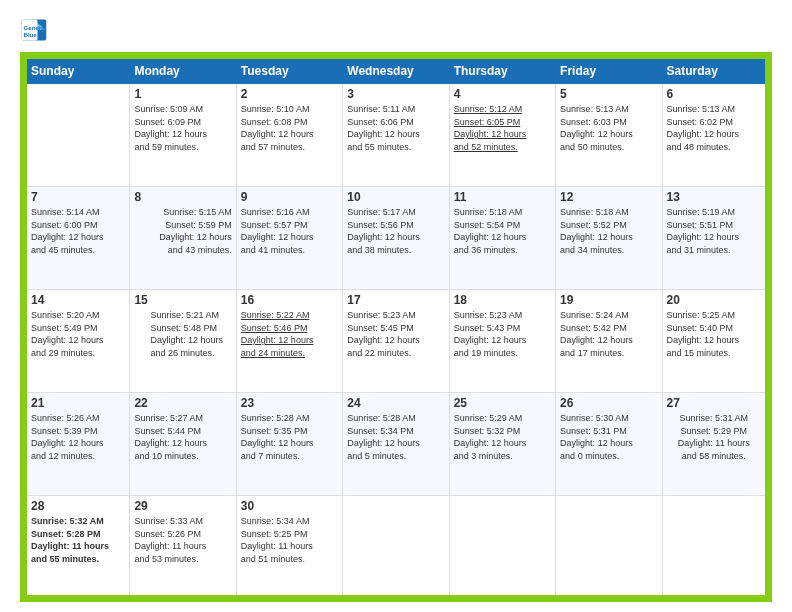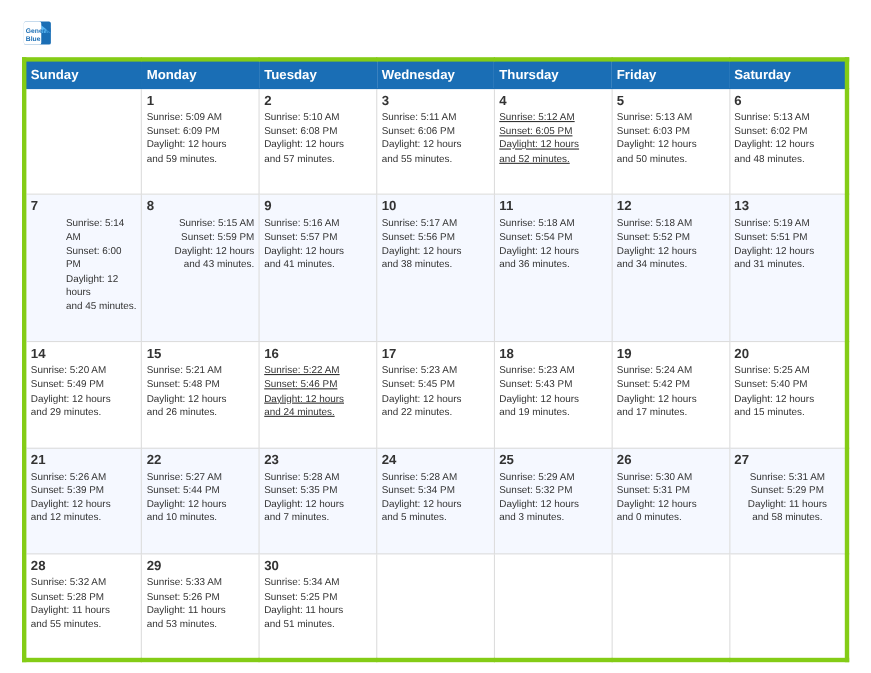--- a/index.html
+++ b/index.html
@@ -40,21 +40,21 @@
       font-weight: bold;
       color: #333;
       line-height: 1.1;
     }
     .subtitle {
       font-size: 14px;
       color: #555;
     }
     .calendar {
       flex: 1;
-      border: 4px solid #84cc16;
+      border: 7px solid #84cc16;
       border-collapse: collapse;
       width: 100%;
       table-layout: fixed;
     }
     .calendar th {
       background: #1a6eb5;
       color: #fff;
       font-size: 12px;
       font-weight: bold;
       padding: 5px 4px;
@@ -169,21 +169,21 @@
             <span class="day-num">6</span>
             <div class="day-info" style="white-space: pre-line;">Sunrise: 5:13 AM
 Sunset: 6:02 PM
 Daylight: 12 hours
 and 48 minutes.</div>
           </td>
         </tr>
         <tr>
           <td>
             <span class="day-num">7</span>
-            <div class="day-info" style="white-space: pre-line; margin-left: 32px;">Sunrise: 5:14 AM
+            <div class="day-info" style="white-space: pre-line;">Sunrise: 5:14 AM
 Sunset: 6:00 PM
 Daylight: 12 hours
 and 45 minutes.</div>
           </td>
           <td>
             <span class="day-num">8</span>
             <div class="day-info" style="white-space: pre-line; text-align: right;">Sunrise: 5:15 AM
 Sunset: 5:59 PM
 Daylight: 12 hours
 and 43 minutes.</div>
@@ -227,21 +227,21 @@
         <tr>
           <td>
             <span class="day-num">14</span>
             <div class="day-info" style="white-space: pre-line;">Sunrise: 5:20 AM
 Sunset: 5:49 PM
 Daylight: 12 hours
 and 29 minutes.</div>
           </td>
           <td>
             <span class="day-num">15</span>
-            <div class="day-info" style="white-space: pre-line;">Sunrise: 5:21 AM
+            <div class="day-info" style="white-space: pre-line; margin-left: 16px;">Sunrise: 5:21 AM
 Sunset: 5:48 PM
 Daylight: 12 hours
 and 26 minutes.</div>
           </td>
           <td>
             <span class="day-num">16</span>
             <div class="day-info" style="white-space: pre-line; text-decoration: underline;">Sunrise: 5:22 AM
 Sunset: 5:46 PM
 Daylight: 12 hours
 and 24 minutes.</div>
@@ -322,21 +322,21 @@
             <span class="day-num">27</span>
             <div class="day-info" style="white-space: pre-line; text-align: center;">Sunrise: 5:31 AM
 Sunset: 5:29 PM
 Daylight: 11 hours
 and 58 minutes.</div>
           </td>
         </tr>
         <tr>
           <td>
             <span class="day-num">28</span>
-            <div class="day-info" style="white-space: pre-line;">Sunrise: 5:32 AM
+            <div class="day-info" style="white-space: pre-line; font-weight: bold;">Sunrise: 5:32 AM
 Sunset: 5:28 PM
 Daylight: 11 hours
 and 55 minutes.</div>
           </td>
           <td>
             <span class="day-num">29</span>
             <div class="day-info" style="white-space: pre-line;">Sunrise: 5:33 AM
 Sunset: 5:26 PM
 Daylight: 11 hours
 and 53 minutes.</div>

